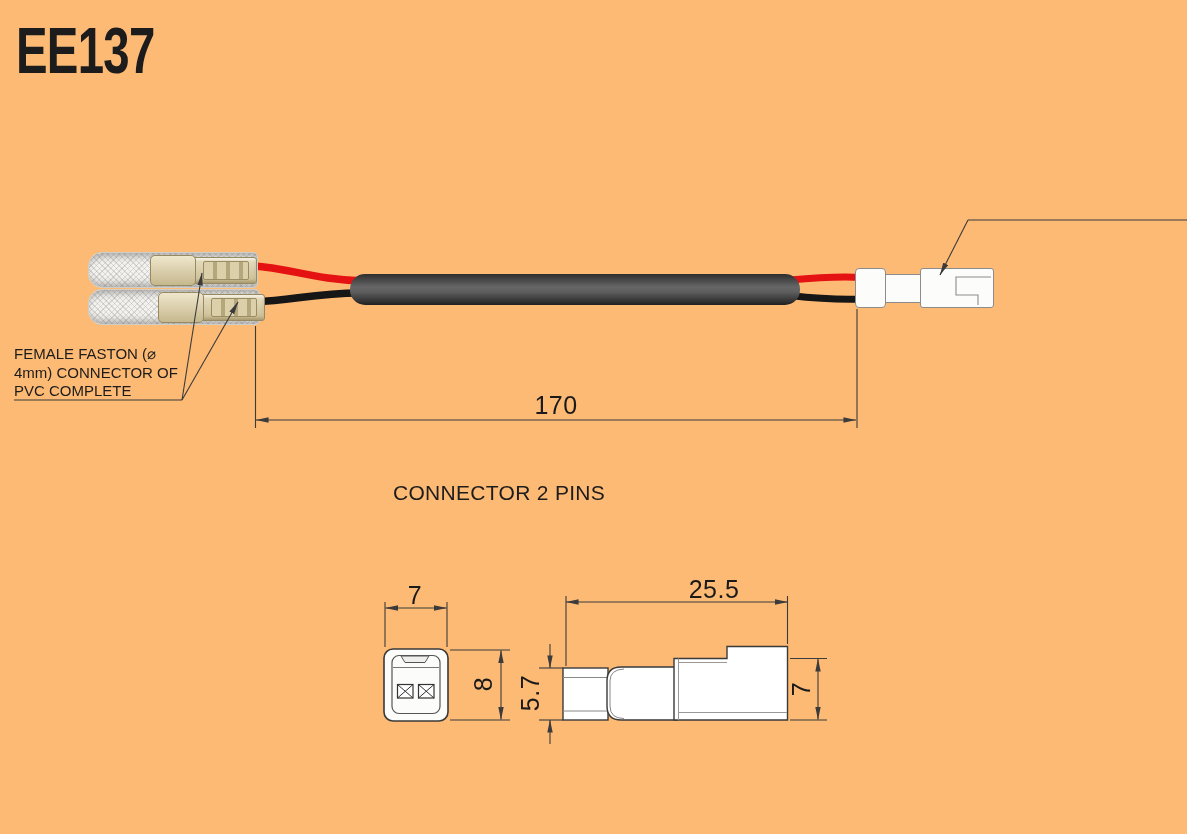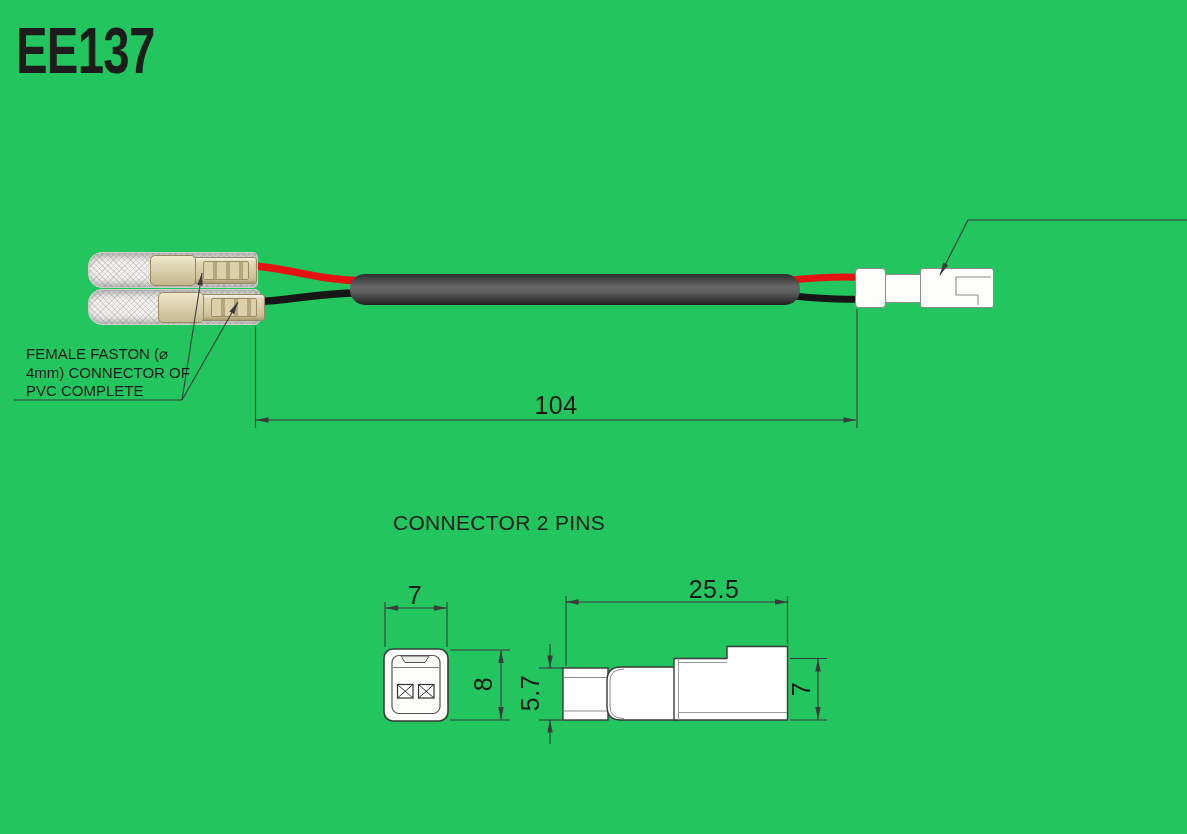--- a/index.html
+++ b/index.html
@@ -1,32 +1,32 @@
 <!DOCTYPE html>
 <html><head>
 <meta charset="utf-8">
 <style>
   html,body { margin:0; padding:0; background:#ffffff; }
   .canvas {
-    position:relative; width:1187px; height:834px; background:#22c55e;
+    position:relative; width:1187px; height:834px; background:#fdba74;
     font-family:"Liberation Sans", sans-serif; color:#1c1c1c; overflow:hidden;
   }
   svg.layer { position:absolute; left:0; top:0; pointer-events:none; }
 
   
   .title {
     position:absolute; left:16px; top:14px;
     font-size:64px; font-weight:bold; letter-spacing:-1px;
     transform:scaleX(0.74); transform-origin:left top; white-space:nowrap;
   }
 
   
   .label { position:absolute; font-size:19.5px; white-space:nowrap; }
-  .faston-label { position:absolute; left:26px; top:345px; font-size:15px; line-height:18.5px; }
-  .section-title { position:absolute; left:393px; top:511px; font-size:21px; letter-spacing:0.3px; }
+  .faston-label { position:absolute; left:14px; top:345px; font-size:15px; line-height:18.5px; }
+  .section-title { position:absolute; left:393px; top:481px; font-size:21px; letter-spacing:0.3px; }
 
   
   .dim { position:absolute; font-size:25px; letter-spacing:0.5px; white-space:nowrap; color:#1a1a1a; }
   .dim.hcenter { transform:translateX(-50%); }
   .dim.vrot { transform:translate(-50%,-50%) rotate(-90deg); }
 
   
   .faston {
     position:absolute; width:168px; height:34px;
     border-radius:14px 5px 5px 14px;
@@ -174,20 +174,20 @@
 
 
   <div class="faston-label">
     <div>FEMALE FASTON (⌀</div>
     <div>4mm) CONNECTOR OF</div>
     <div>PVC COMPLETE</div>
   </div>
 
   <div class="section-title">CONNECTOR 2 PINS</div>
 
-  <div class="dim hcenter" style="left:556px; top:391px;">104</div>
+  <div class="dim hcenter" style="left:556px; top:391px;">170</div>
   <div class="dim hcenter" style="left:415px; top:581px;">7</div>
   <div class="dim vrot" style="left:483px; top:684px;">8</div>
   <div class="dim hcenter" style="left:677px; top:575px;margin-left:37px;">25.5</div>
   <div class="dim vrot" style="left:530px; top:693px;">5.7</div>
   <div class="dim vrot" style="left:801px; top:689px;">7</div>
 
 </div>
 
 </body></html>

